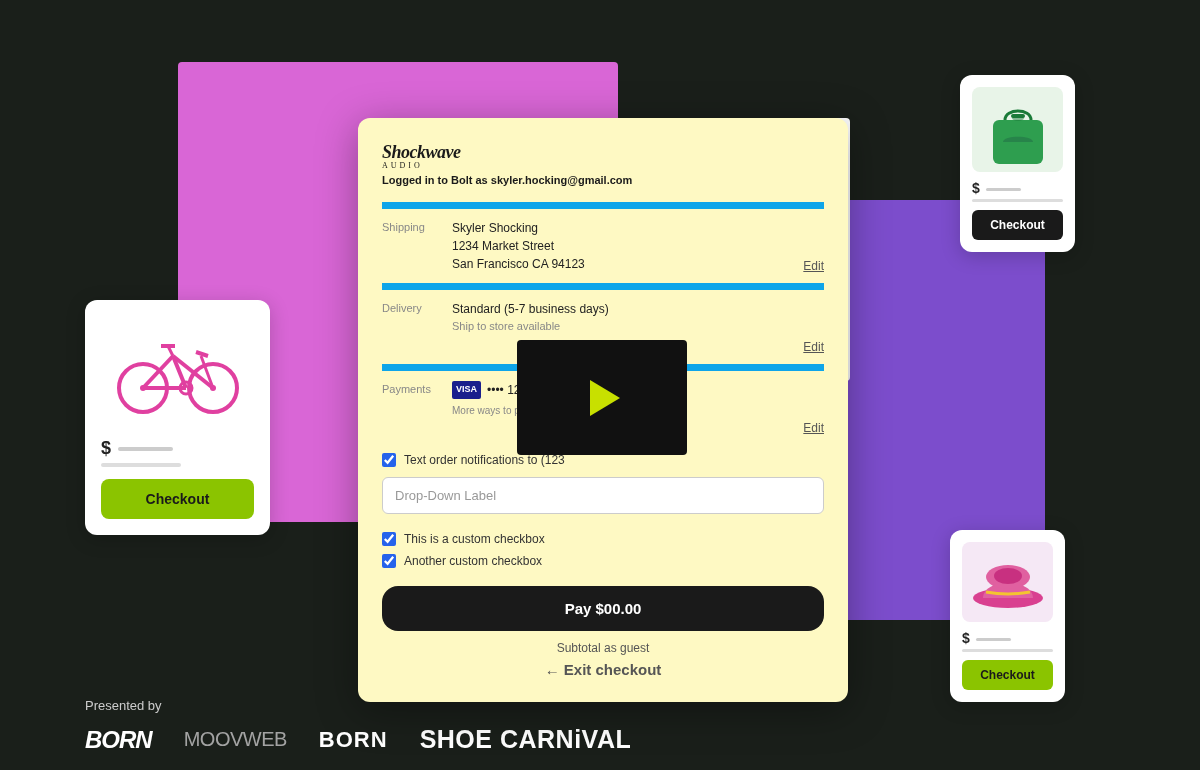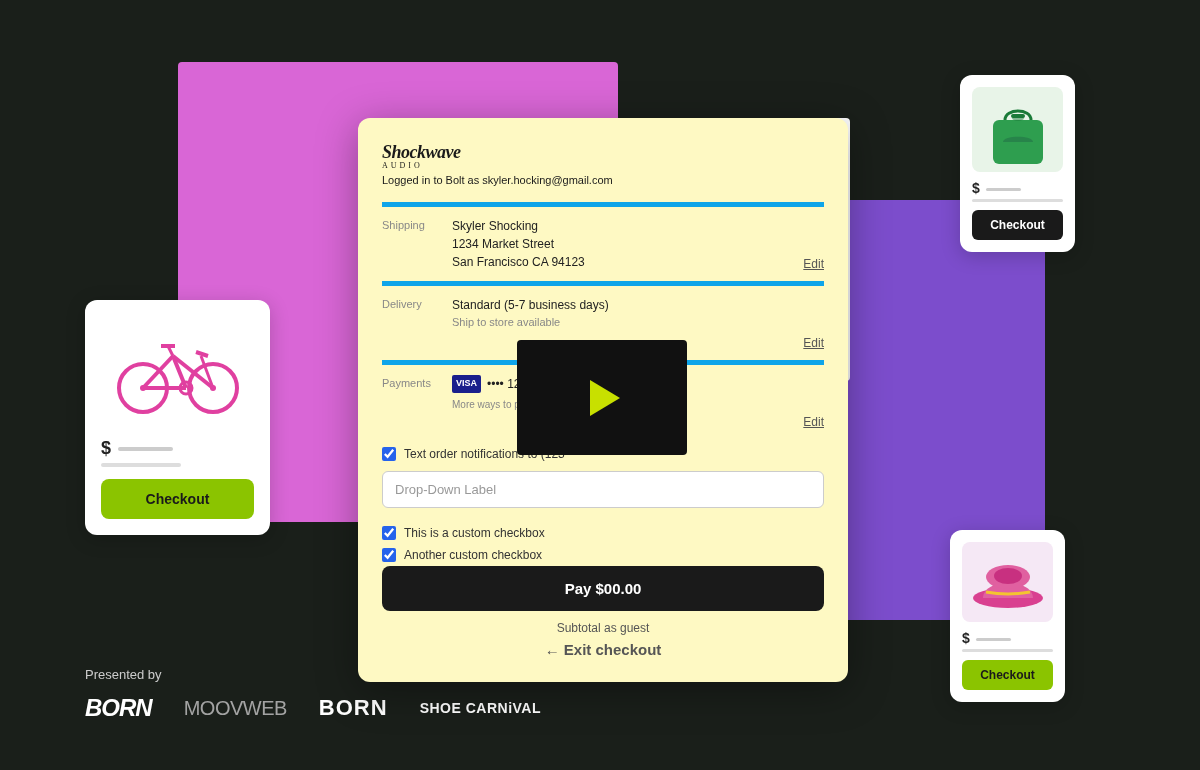--- a/index.html
+++ b/index.html
@@ -63,27 +63,27 @@
       text-transform: uppercase;
       margin-top: -2px;
     }
     .modal-logged-in {
       font-size: 11px;
       color: #555;
       margin-bottom: 16px;
     }
     .modal-logged-in span {
       color: #1a1a1a;
-      font-weight: 400;
+      font-weight: 700;
     }
 
     .modal-section {
       display: flex;
       align-items: flex-start;
-      border-top: 5px solid #0ea5e9;
+      border-top: 7px solid #0ea5e9;
       padding: 10px 0;
     }
     .modal-section-label {
       font-size: 11px;
       color: #888;
       width: 70px;
       flex-shrink: 0;
       padding-top: 2px;
     }
     .modal-section-content {
@@ -169,26 +169,26 @@
       background: white;
       margin: 10px 0;
       cursor: pointer;
     }
 
     .pay-button {
       width: 100%;
       background: #1a1a1a;
       color: white;
       border: none;
-      border-radius: 8px;
+      border-radius: 16px;
       padding: 14px;
       font-size: 15px;
       font-weight: 600;
       cursor: pointer;
-      margin-top: 4px;
+      margin-top: 18px;
     }
 
     .checkout-guest {
       text-align: center;
       font-size: 12px;
       color: #555;
       margin-top: 10px;
       cursor: pointer;
     }
     .exit-checkout {
@@ -412,21 +412,21 @@
       display: flex;
       align-items: center;
       justify-content: center;
       margin-bottom: 8px;
       overflow: hidden;
     }
 
     
     .footer {
       position: absolute;
-      bottom: 48px;
+      bottom: 16px;
       left: 85px;
       z-index: 5;
     }
     .presented-by {
       font-size: 13px;
       color: #ccc;
       margin-bottom: 12px;
     }
     .brand-logos {
       display: flex;
@@ -447,21 +447,21 @@
       letter-spacing: -0.5px;
       text-align: center;
     }
     .brand-born {
       font-size: 22px;
       font-weight: 800;
       color: white;
       letter-spacing: 1px;
     }
     .brand-shoe {
-      font-size: 14px;
+      font-size: 25px;
       font-weight: 900;
       color: white;
       letter-spacing: 0.5px;
     }
 
     
     .watch-img {
       width: 44px;
       height: 44px;
     }

